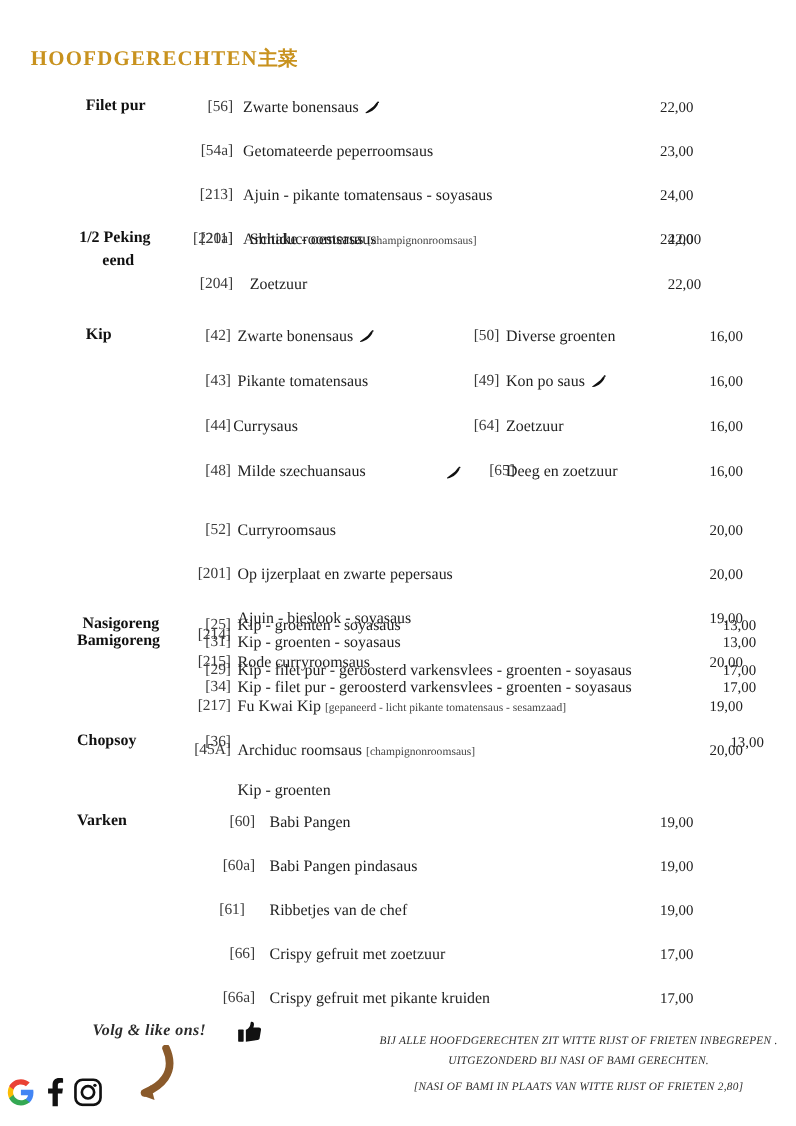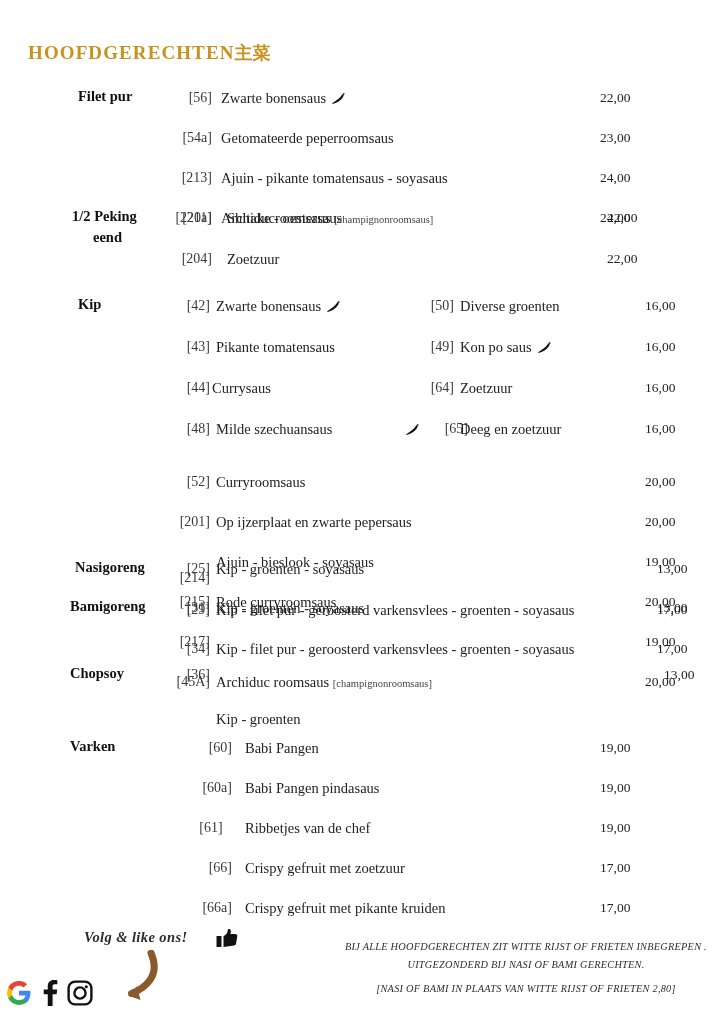--- a/index.html
+++ b/index.html
@@ -256,20 +256,21 @@
       <span class="nm" style="left:216px;">Ajuin - bieslook - soyasaus</span>
       <span class="price" style="left:645px;">19,00</span>
     </div>
     <div class="row" style="top:156px;">
       <span class="code" style="left:152px; width:58px;">[215]</span>
       <span class="nm" style="left:216px;">Rode curryroomsaus</span>
       <span class="price" style="left:645px;">20,00</span>
     </div>
     <div class="row" style="top:176px;">
       <span class="code" style="left:152px; width:58px;">[217]</span>
+      <span class="nm" style="left:216px;"><span>Fu Kwai Kip</span> <span class="sub">[gepaneerd - licht pikante tomatensaus - sesamzaad]</span></span>
       <span class="price" style="left:645px;">19,00</span>
     </div>
     <div class="row" style="top:196px;">
       <span class="code" style="left:152px; width:58px;">[45A]</span>
       <span class="nm" style="left:216px;"><span>Archiduc roomsaus</span> <span class="sub">[champignonroomsaus]</span></span>
       <span class="price" style="left:645px;">20,00</span>
     </div>
   </div>
 
   <div class="block" style="top:559px;">
@@ -279,21 +280,21 @@
       <span class="nm" style="left:216px;">Kip - groenten - soyasaus</span>
       <span class="price" style="left:657px;">13,00</span>
     </div>
     <div class="row" style="top:21px;">
       <span class="code" style="left:176px; width:34px;">[29]</span>
       <span class="nm" style="left:216px;">Kip - filet pur - geroosterd varkensvlees - groenten - soyasaus</span>
       <span class="price" style="left:657px;">17,00</span>
     </div>
   </div>
 
-  <div class="block" style="top:598px;">
+  <div class="block" style="top:574px;">
     <div class="cat" style="left:70px; top:0px;">Bamigoreng</div>
     <div class="row" style="top:0px;">
       <span class="code" style="left:176px; width:34px;">[31]</span>
       <span class="nm" style="left:216px;">Kip - groenten - soyasaus</span>
       <span class="price" style="left:657px;">13,00</span>
     </div>
     <div class="row" style="top:21px;">
       <span class="code" style="left:176px; width:34px;">[34]</span>
       <span class="nm" style="left:216px;">Kip - filet pur - geroosterd varkensvlees - groenten - soyasaus</span>
       <span class="price" style="left:657px;">17,00</span>

